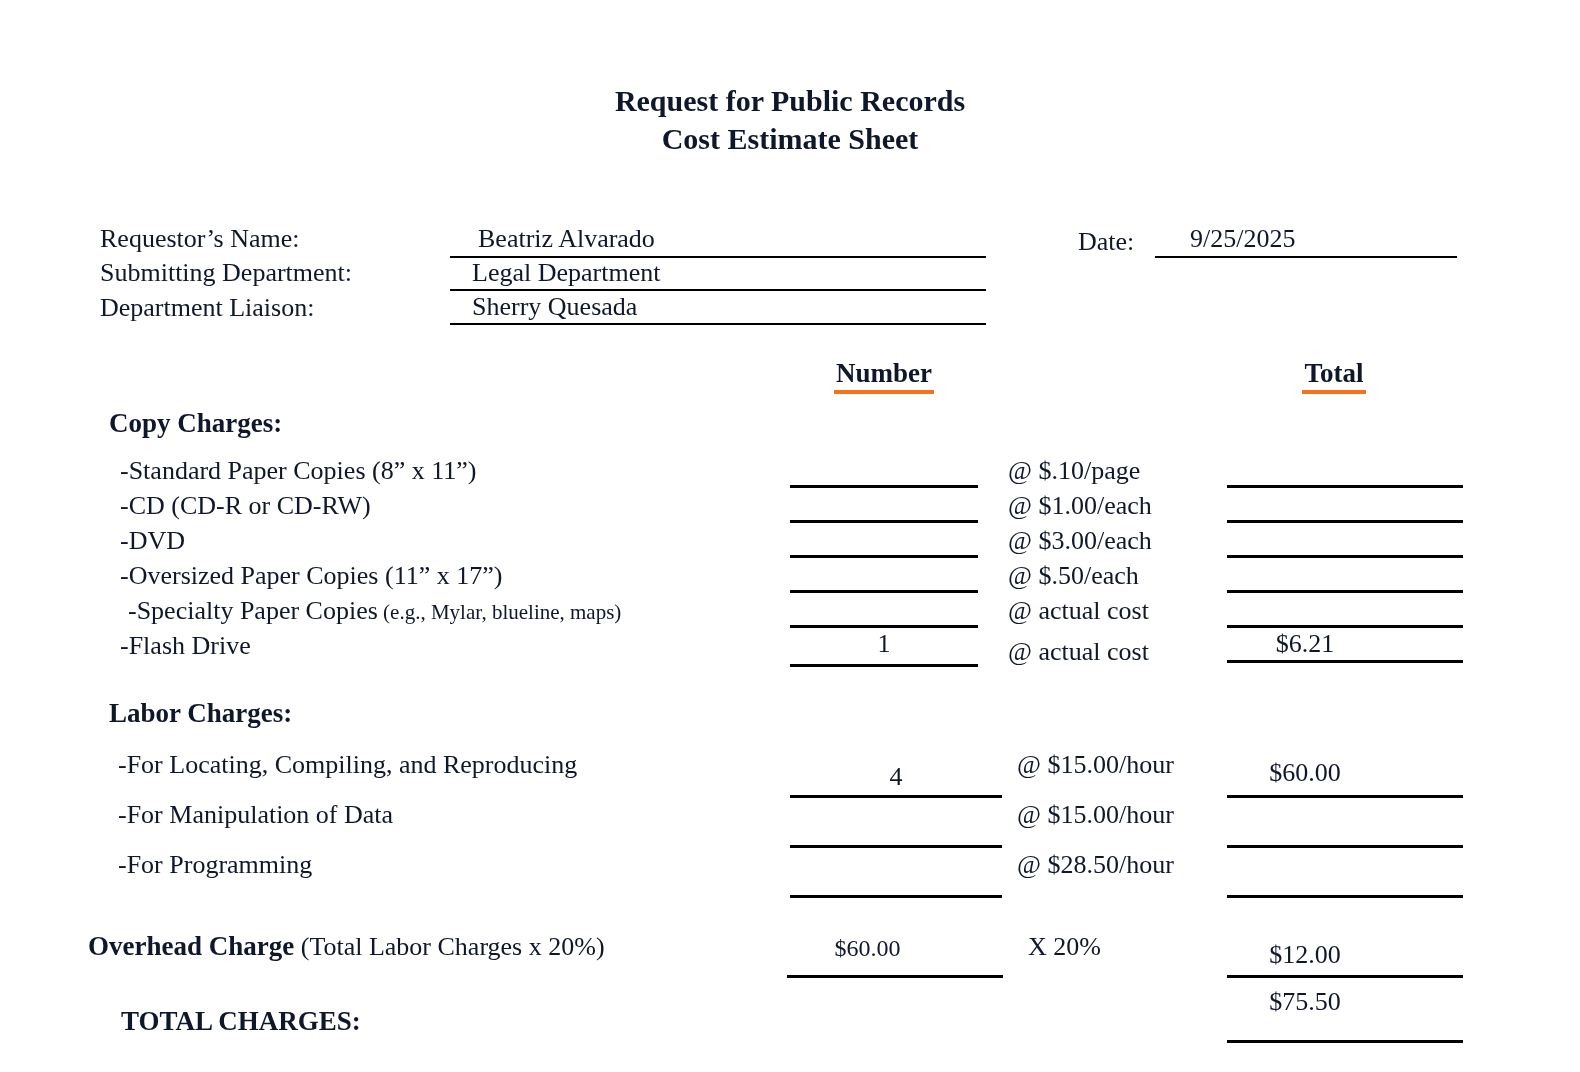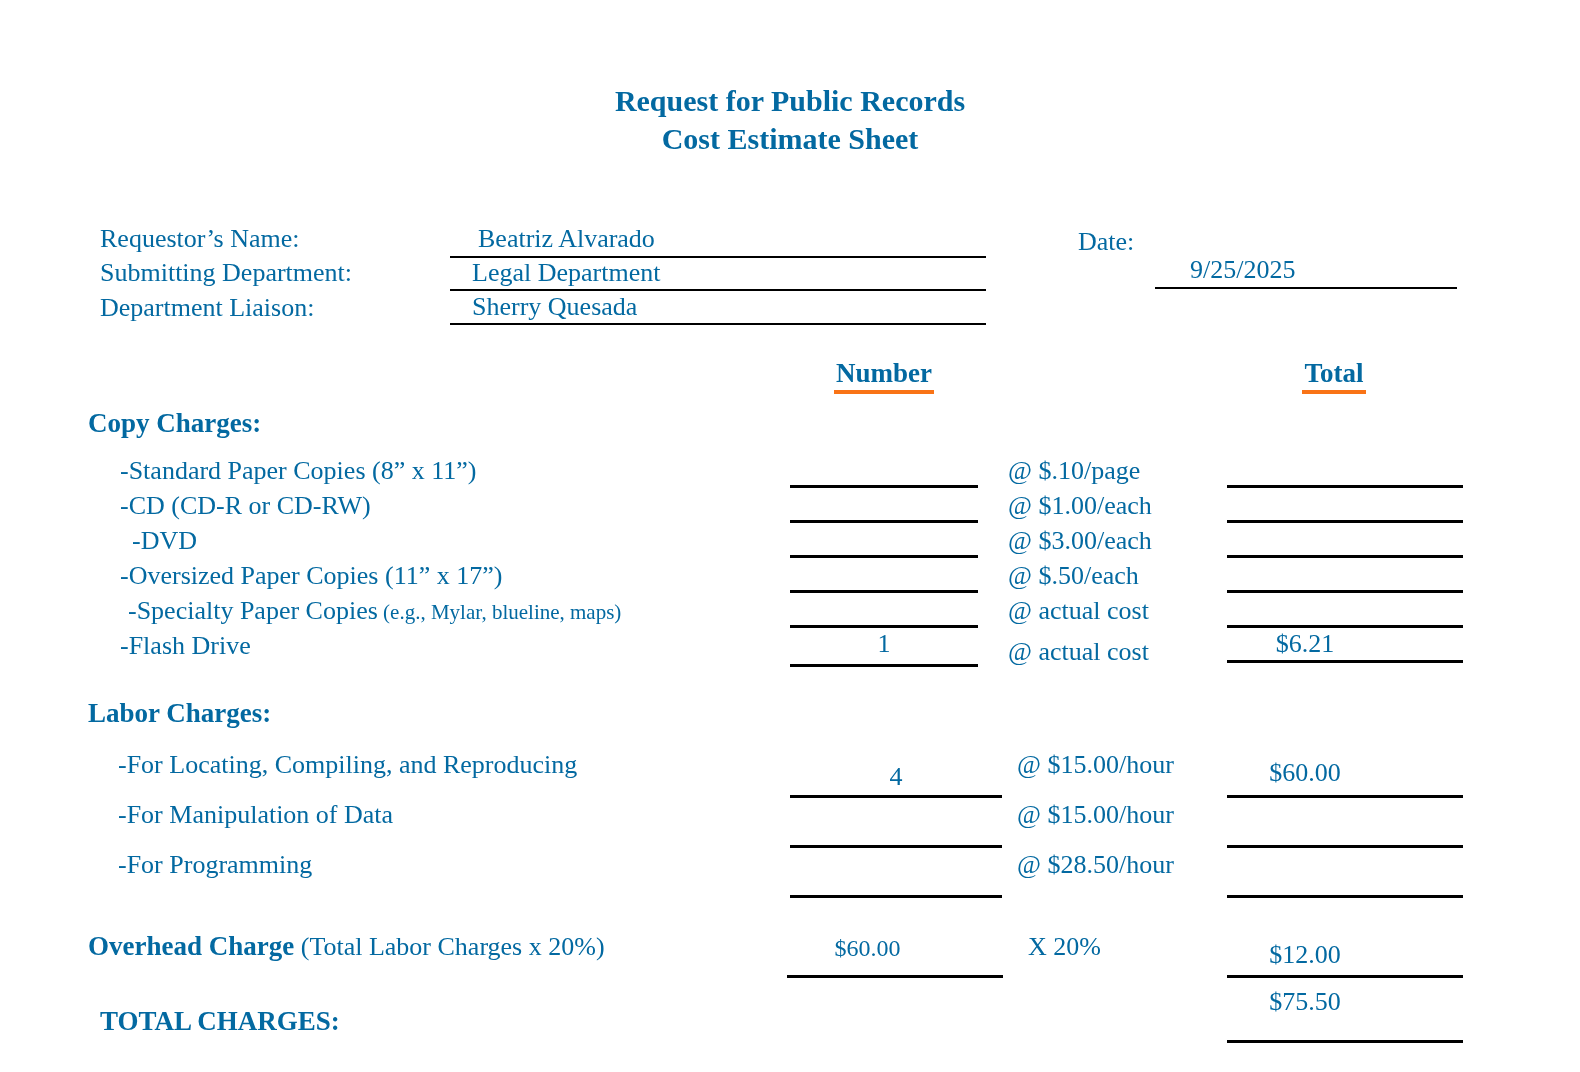--- a/index.html
+++ b/index.html
@@ -3,42 +3,42 @@
 <meta charset="utf-8">
 <style>
   * { margin: 0; padding: 0; box-sizing: border-box; }
   html, body { background: #ffffff; }
   .page {
     position: relative;
     width: 1580px;
     height: 1072px;
     background: #ffffff;
     font-family: "Liberation Serif", "DejaVu Serif", serif;
-    color: #0369a1;
+    color: #0f172a;
     overflow: hidden;
   }
   .abs { position: absolute; }
 
   .title-line { width: 100%; text-align: center; font-weight: bold; font-size: 30px; line-height: 38px; }
 
   .lbl { font-size: 26px; line-height: 30px; white-space: nowrap; }
   .bold { font-weight: bold; }
 
   .fill-cell {
     border-bottom: 2px solid #000;
     font-size: 26px;
     line-height: 34px;
     overflow: hidden;
     white-space: nowrap;
   }
 
   .col-header { font-size: 27px; font-weight: bold; text-align: center; }
   .col-header span { display: inline-block; border-bottom: 4px solid #f97316; padding: 0 2px 1px 2px; }
 
-  .section-heading { font-size: 27px; font-weight: bold; white-space: nowrap; }
+  .section-heading { font-size: 27px; font-weight: bold; white-space: nowrap; margin-left: 21px; }
 
   .row { position: absolute; left: 0; width: 1580px; }
   .item-label { position: absolute; font-size: 26px; line-height: 36px; white-space: nowrap; }
   .item-label .note { font-size: 21px; }
   .rate { position: absolute; font-size: 26px; line-height: 36px; white-space: nowrap; }
 
   .num-cell, .tot-cell {
     position: absolute;
     border-bottom: 3px solid #000;
     font-size: 26px;
@@ -63,21 +63,21 @@
 
   <div class="abs lbl" style="top:224px; left:100px;">Requestor’s Name:</div>
   <div class="abs lbl" style="top:258px; left:100px;">Submitting Department:</div>
   <div class="abs lbl" style="top:293px; left:100px;">Department Liaison:</div>
 
   <div class="abs fill-cell" style="top:222px; left:450px; width:536px; height:36px; padding-left:28px;">Beatriz Alvarado</div>
   <div class="abs fill-cell" style="top:256px; left:450px; width:536px; height:35px; padding-left:22px;">Legal Department</div>
   <div class="abs fill-cell" style="top:290px; left:450px; width:536px; height:35px; padding-left:22px;">Sherry Quesada</div>
 
   <div class="abs lbl" style="top:227px; left:1078px;">Date:</div>
-  <div class="abs fill-cell" style="top:222px; left:1155px; width:302px; height:36px; padding-left:35px;margin-top:31px;">9/25/2025</div>
+  <div class="abs fill-cell" style="top:222px; left:1155px; width:302px; height:36px; padding-left:35px;">9/25/2025</div>
 
   <div class="abs col-header" style="top:358px; left:790px; width:188px;"><span>Number</span></div>
   <div class="abs col-header" style="top:358px; left:1284px; width:100px;"><span>Total</span></div>
 
   <div class="abs section-heading" style="top:408px; left:88px;">Copy Charges:</div>
 
   <div class="row" style="top:453px; height:35px;">
     <div class="item-label" style="left:120px;">-Standard Paper Copies (8” x 11”)</div>
     <div class="num-cell copy-cell" style="left:790px; width:188px;"></div>
     <div class="rate" style="left:1008px;">@ $.10/page</div>
@@ -85,21 +85,21 @@
   </div>
 
   <div class="row" style="top:488px; height:35px;">
     <div class="item-label" style="left:120px;">-CD (CD-R or CD-RW)</div>
     <div class="num-cell copy-cell" style="left:790px; width:188px;"></div>
     <div class="rate" style="left:1008px;">@ $1.00/each</div>
     <div class="tot-cell copy-cell" style="left:1227px; width:236px; padding-right:80px;"></div>
   </div>
 
   <div class="row" style="top:523px; height:35px;">
-    <div class="item-label" style="left:120px;margin-left:12px;">-DVD</div>
+    <div class="item-label" style="left:120px;">-DVD</div>
     <div class="num-cell copy-cell" style="left:790px; width:188px;"></div>
     <div class="rate" style="left:1008px;">@ $3.00/each</div>
     <div class="tot-cell copy-cell" style="left:1227px; width:236px; padding-right:80px;"></div>
   </div>
 
   <div class="row" style="top:558px; height:35px;">
     <div class="item-label" style="left:120px;">-Oversized Paper Copies (11” x 17”)</div>
     <div class="num-cell copy-cell" style="left:790px; width:188px;"></div>
     <div class="rate" style="left:1008px;">@ $.50/each</div>
     <div class="tot-cell copy-cell" style="left:1227px; width:236px; padding-right:80px;"></div>

